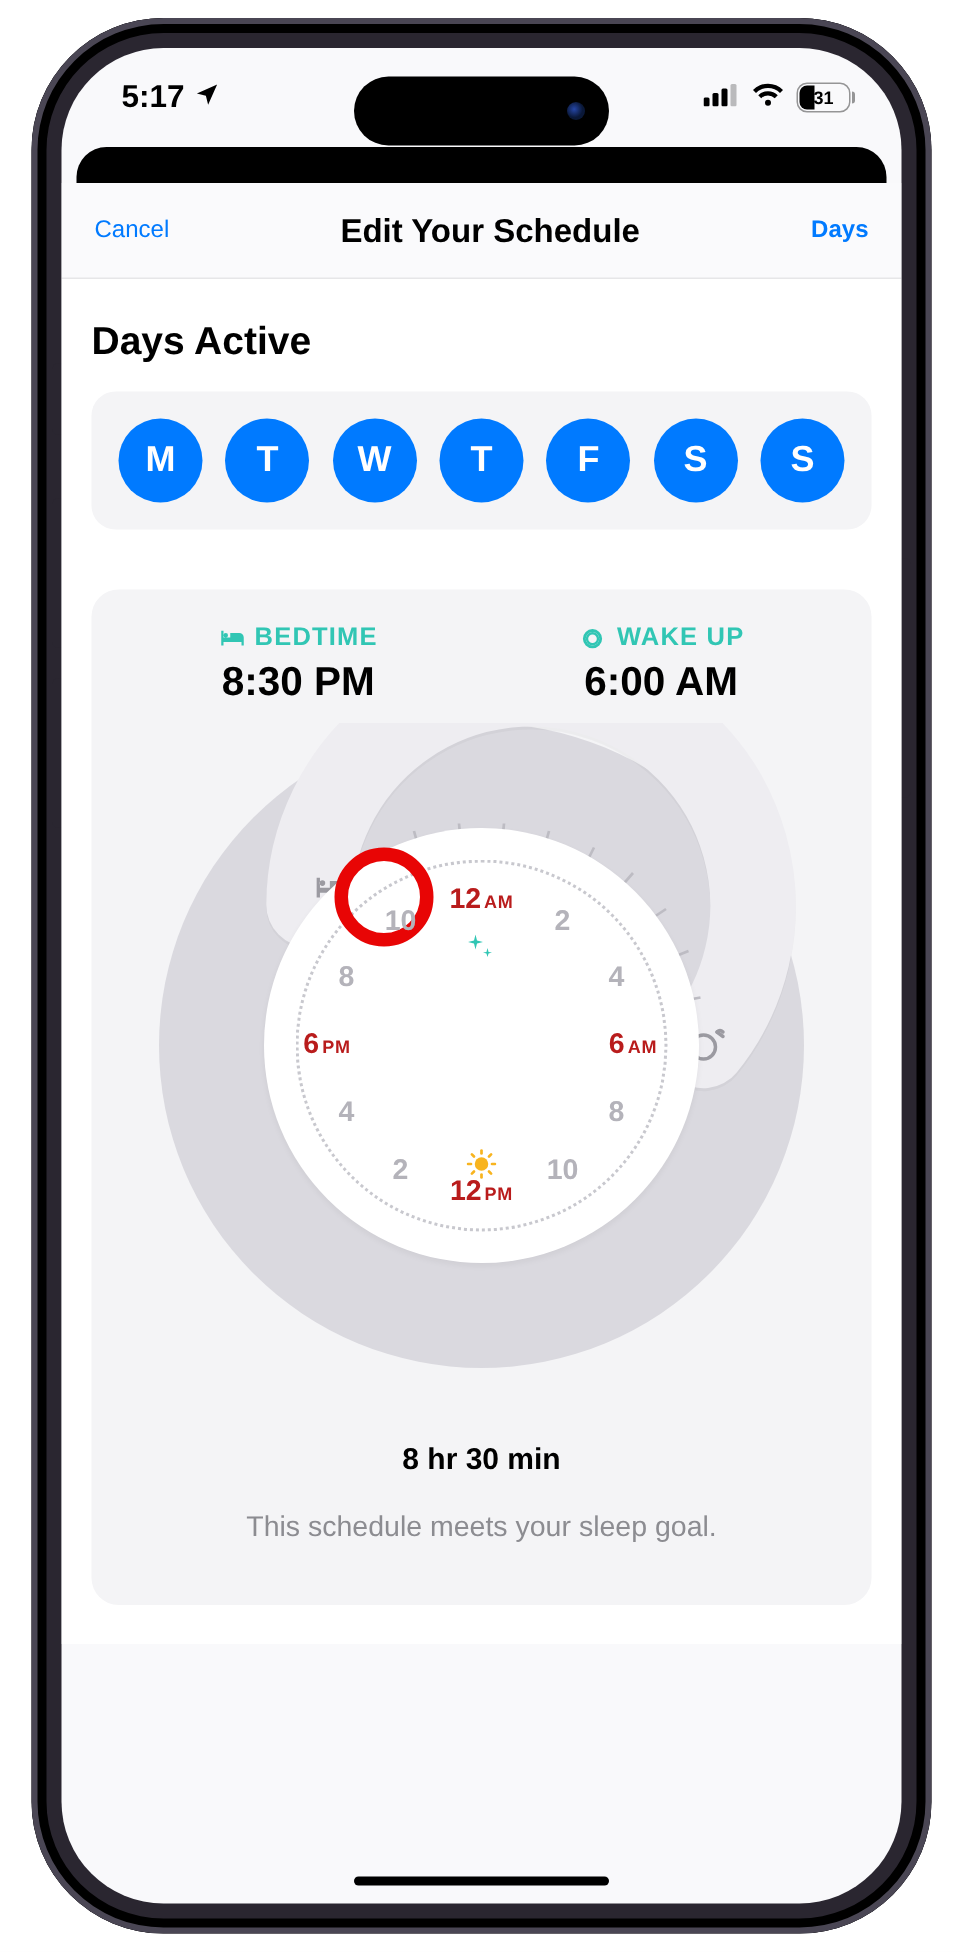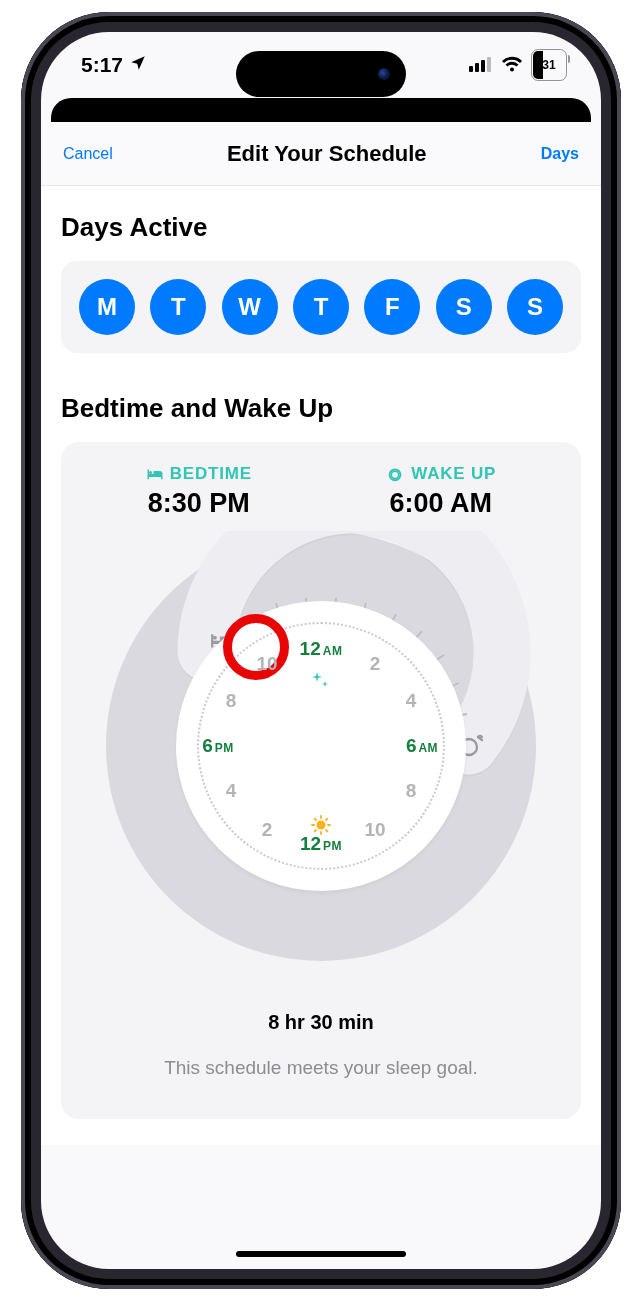--- a/index.html
+++ b/index.html
@@ -70,21 +70,21 @@
     padding: 0 34px 0 40px;
     font-size: 21px;
     font-weight: 600;
     color: #000;
   }
   .status-left { display:flex; align-items:center; gap:6px;text-align:center; }
   .status-right { display:flex; align-items:center; gap:8px; }
   .location-arrow { font-size:18px; }
   .battery-pill {
     display:flex;align-items:center;justify-content:center;
-    width:36px;height:32px;border-radius:7px;
+    width:36px;height:20px;border-radius:7px;
     border:1.5px solid rgba(0,0,0,.4);
     position:relative;font-size:12px;font-weight:700;
   }
   .battery-pill::after{
     content:"";position:absolute;right:-4px;top:5px;width:2.5px;height:8px;
     background:rgba(0,0,0,.4);border-radius:0 2px 2px 0;
   }
   .battery-fill{
     position:absolute;left:1px;top:1px;bottom:1px;width:30%;
     background:#000;border-radius:5px 0 0 5px;
@@ -180,21 +180,21 @@
   }
   .red-ring.bedtime { left:117px; top:83px; }
 
   .hour-label {
     position:absolute;
     font-size:19px; font-weight:600; color: var(--hour-gray);
     transform:translate(-50%,-50%);
     display:flex; align-items:baseline;
   }
   .hour-label .sub { font-size:12px; font-weight:600; margin-left:2px; letter-spacing:.5px; }
-  .hour-label.bold { color:#15803d; font-weight:700; }
+  .hour-label.bold { color:#b91c1c; font-weight:700; }
 
   .center-sun { position:absolute; left:50%; top:284px; transform:translateX(-50%); font-size:18px; color:#f8b41f; }
   .center-stars { position:absolute; left:50%; top:141px; transform:translateX(-50%); color:var(--teal); font-size:20px; }
 
   .summary {
     text-align:center; margin-top:50px;
   }
   .summary-duration { font-size:20px; font-weight:700; }
   .summary-note { font-size:19px; color: var(--text-secondary); margin-top:23px; }
 
@@ -262,21 +262,20 @@
         <div class="day-circle">M</div>
         <div class="day-circle">T</div>
         <div class="day-circle">W</div>
         <div class="day-circle">T</div>
         <div class="day-circle">F</div>
         <div class="day-circle">S</div>
         <div class="day-circle">S</div>
       </div>
 
       <div class="bed-section">
-        <div class="section-title">Bedtime and Wake Up</div>
 
         <div class="dial-card">
           <div class="times-row">
             <div class="time-col">
               <div class="time-label">
                 <svg width="18" height="14" viewBox="0 0 24 18">
                     <path fill="var(--teal)" d="M2 3v13h2v-3h16v3h2V9a4 4 0 0 0-4-4H10v4H4V3Z M6 5a2 2 0 1 1 0 4 2 2 0 0 1 0-4Z"></path>
                   </svg>
                 <span>BEDTIME</span>
               </div>

